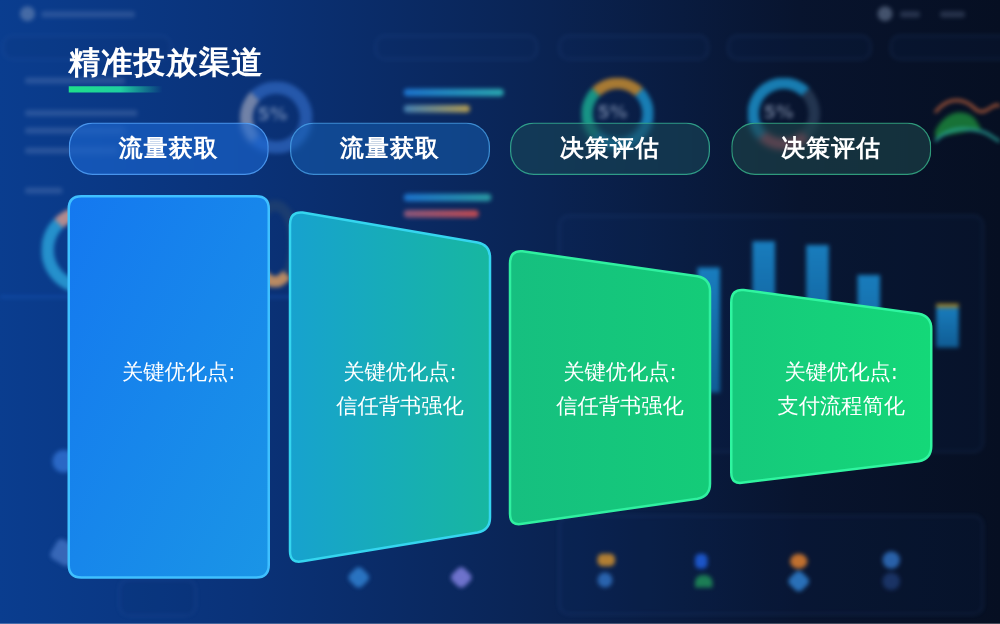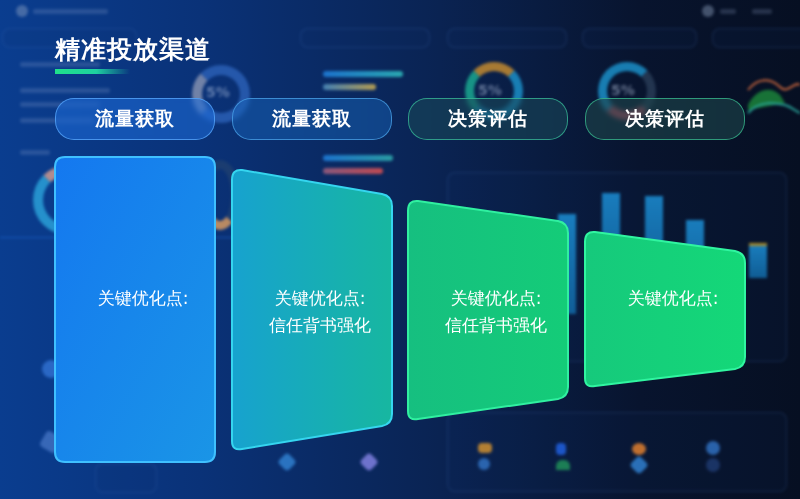--- a/index.html
+++ b/index.html
@@ -166,13 +166,14 @@
 <div class="card-text" style="left:232px;top:285px;">
   <div>关键优化点:</div>
   <div>信任背书强化</div>
 </div>
 <div class="card-text" style="left:408px;top:285px;">
   <div>关键优化点:</div>
   <div>信任背书强化</div>
 </div>
 <div class="card-text" style="left:585px;top:285px;">
   <div>关键优化点:</div>
+  <div>支付流程简化</div>
 </div>
 
 </body></html>

